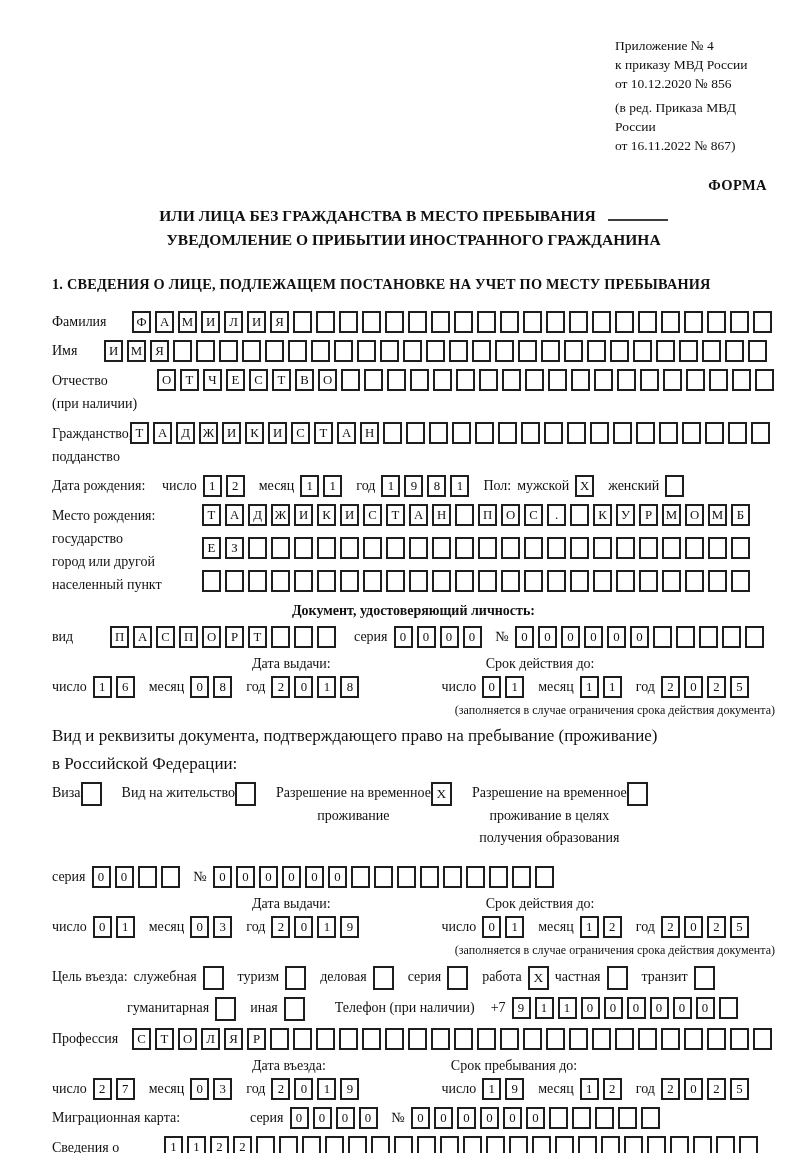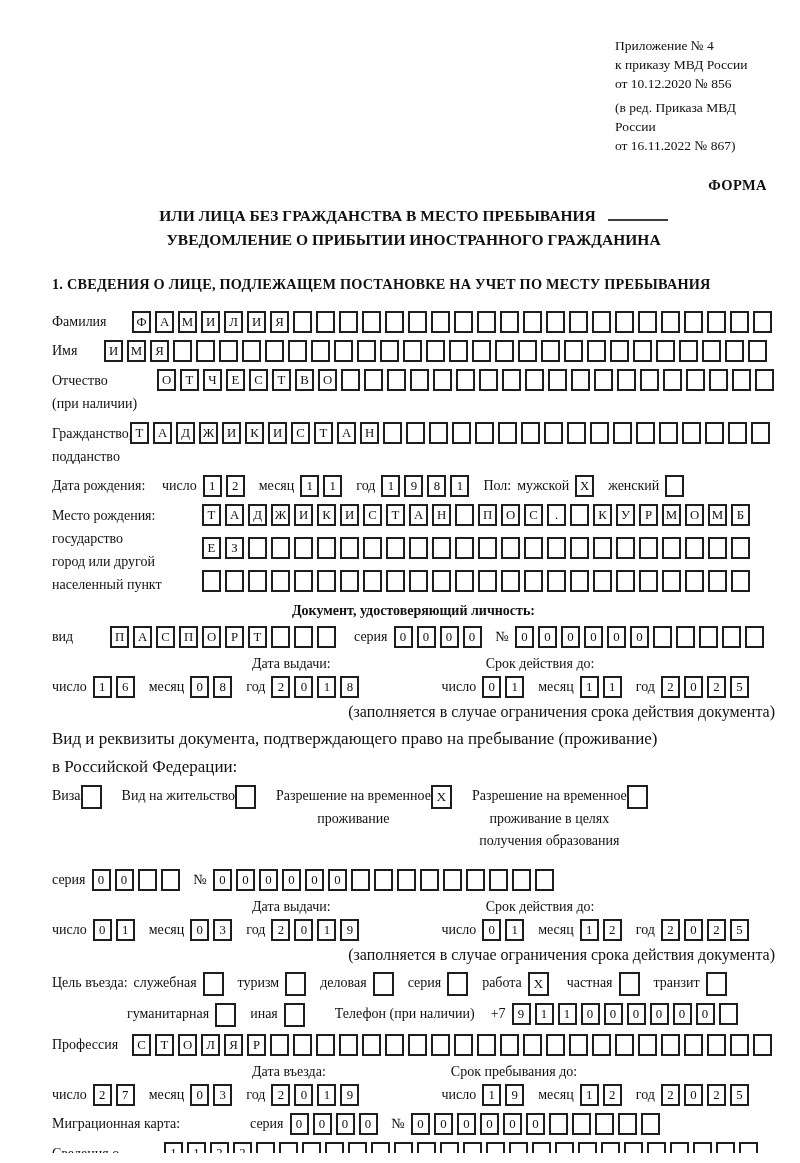--- a/index.html
+++ b/index.html
@@ -32,21 +32,21 @@
   .ml2 { margin-left: 14px; }
   .stack { display: flex; flex-direction: column; gap: 11px; }
 
   .center-bold { text-align: center; font-weight: bold; font-size: 14px; margin: 4px 0 7px; }
   .datehead { display: flex; font-size: 14px; margin: 8px 0 4px; }
   .dh-left { margin-left: 200px; }
   .dh-right { margin-left: 155px; }
   .dgrp { display: flex; }
   .dgrp .cells { margin-right: 10px; }
   .dgrp.right { margin-left: 68px; }
-  .noteR { font-size: 16px; text-align: right; margin: -2px 0 8px; }
+  .noteR { font-size: 12px; text-align: right; margin: -2px 0 8px; }
 
   .pline { font-size: 17px; margin: 3px 0 8px; }
   .optrow { display: flex; align-items: flex-start; gap: 16px; margin: 4px 0 16px; }
   .opt { display: flex; align-items: flex-start; }
   .optlines { text-align: center; line-height: 1.62; font-size: 14px; }
   .box-cells .cell { width: 21px; height: 24px; line-height: 20px; font-size: 13.5px; }
   .indent { margin-left: 75px; }
 </style>
 </head>
 <body>
@@ -544,21 +544,21 @@
         <span class="cell"></span>
       </span>
     <span class="w ml">серия</span>
     <span class="cells box-cells">
         <span class="cell"></span>
       </span>
     <span class="w ml">работа</span>
     <span class="cells box-cells">
         <span class="cell">X</span>
       </span>
-    <span class="w" style="margin-left:14px">частная</span>
+    <span class="w" style="margin-left:2px">частная</span>
     <span class="cells box-cells">
         <span class="cell"></span>
       </span>
     <span class="w ml">транзит</span>
     <span class="cells box-cells">
         <span class="cell"></span>
       </span>
   </div>
 
   <div class="crow indent">

